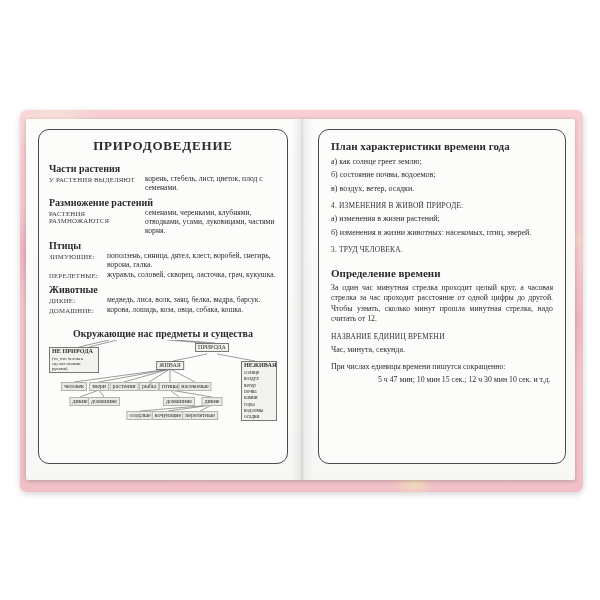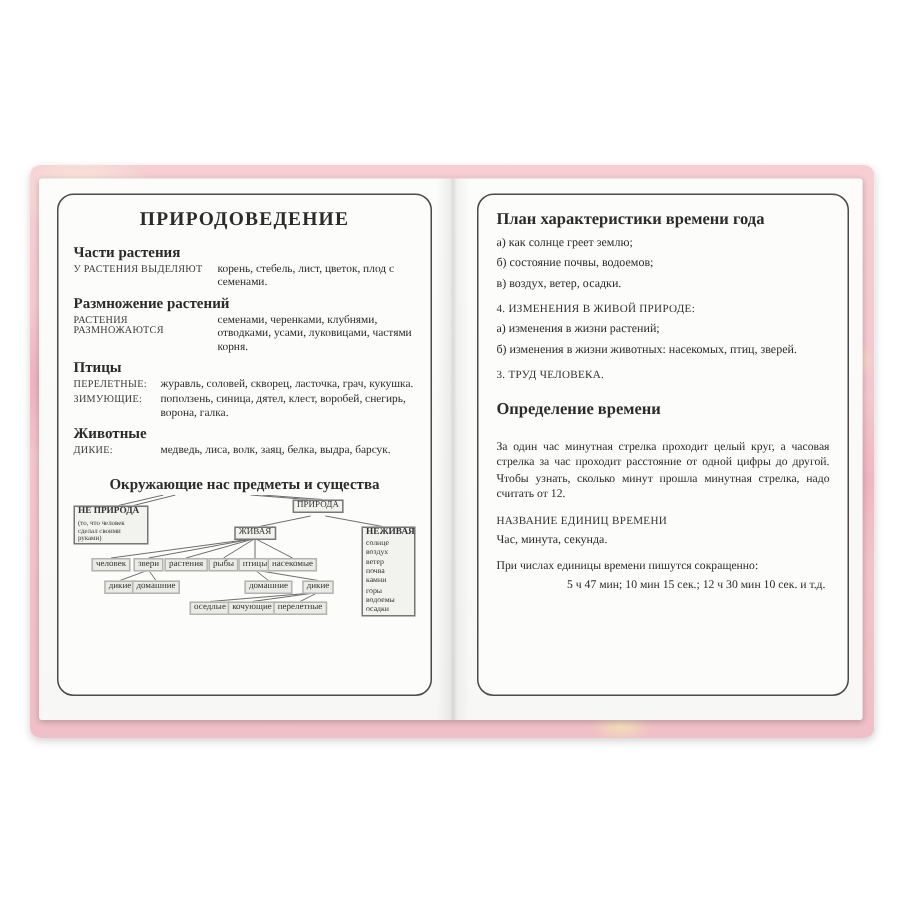--- a/index.html
+++ b/index.html
@@ -52,21 +52,21 @@
   .dnode.boxed { border:0.8px solid #777; background:#f2f2ef; }
   .dnode-title { font-size:6.2px; font-weight:bold; white-space:nowrap; }
   .dnode-note { font-size:4.6px; line-height:1.15; white-space:normal; margin-top:1px; }
   .inan-item { font-size:5.2px; line-height:1.22; }
 
   
   .plan-h { font-size:11px; font-weight:bold; margin-bottom:2px; }
   .plan-t { font-size:7.4px; letter-spacing:.2px; color:#333; margin-top:8px; }
   .plan-i { font-size:8px; margin-top:4.5px; }
   .def-h { font-size:11px; font-weight:bold; margin-top:13px; }
-  .para { font-size:7.8px; line-height:1.35; text-align:justify; margin-top:14px; }
+  .para { font-size:7.8px; line-height:1.35; text-align:justify; margin-top:4px; }
   .units-t { font-size:7.4px; letter-spacing:.2px; color:#333; margin-top:7px; }
   .units-v { font-size:8px; margin-top:4px; }
   .abbr-i { font-size:7.8px; margin-top:8px; }
   .abbr-e { font-size:7.8px; margin-top:4px;padding-left:47px; }
 </style>
 </head>
 <body>
 
 <div class="scene">
   <div class="cover">
@@ -89,34 +89,38 @@
           <div class="row">
             <div class="lab">РАСТЕНИЯ РАЗМНОЖАЮТСЯ</div>
             <div class="val">семенами, черенками, клубнями, отводками, усами, луковицами, частями корня.</div>
           </div>
         </div>
 
 
         <div>
           <div class="sec-h">Птицы</div>
           <div class="row">
+            <div class="lab">ЗИМУЮЩИЕ:</div>
+            <div class="val">поползень, синица, дятел, клест, воробей, снегирь, ворона, галка.</div>
+          </div>
+          <div class="row">
             <div class="lab">ПЕРЕЛЕТНЫЕ:</div>
             <div class="val">журавль, соловей, скворец, ласточка, грач, кукушка.</div>
           </div>
-          <div class="row">
-            <div class="lab">ЗИМУЮЩИЕ:</div>
-            <div class="val">поползень, синица, дятел, клест, воробей, снегирь, ворона, галка.</div>
-          </div>
         </div>
 
         <div>
           <div class="sec-h">Животные</div>
           <div class="row">
             <div class="lab">ДИКИЕ:</div>
             <div class="val">медведь, лиса, волк, заяц, белка, выдра, барсук.</div>
+          </div>
+          <div class="row">
+            <div class="lab">ДОМАШНИЕ:</div>
+            <div class="val">корова, лошадь, коза, овца, собака, кошка.</div>
           </div>
         </div>
 
         <div class="diag-title">Окружающие нас предметы и существа</div>
 
         <div class="diag">
           <svg viewBox="0 0 228 82">
             <path d="M60,0 L30,7 M68,0 L40,7
                      M118,0 L156,3 M126,0 L166,3
                      M158,14 L124,21 M168,14 L206,21

